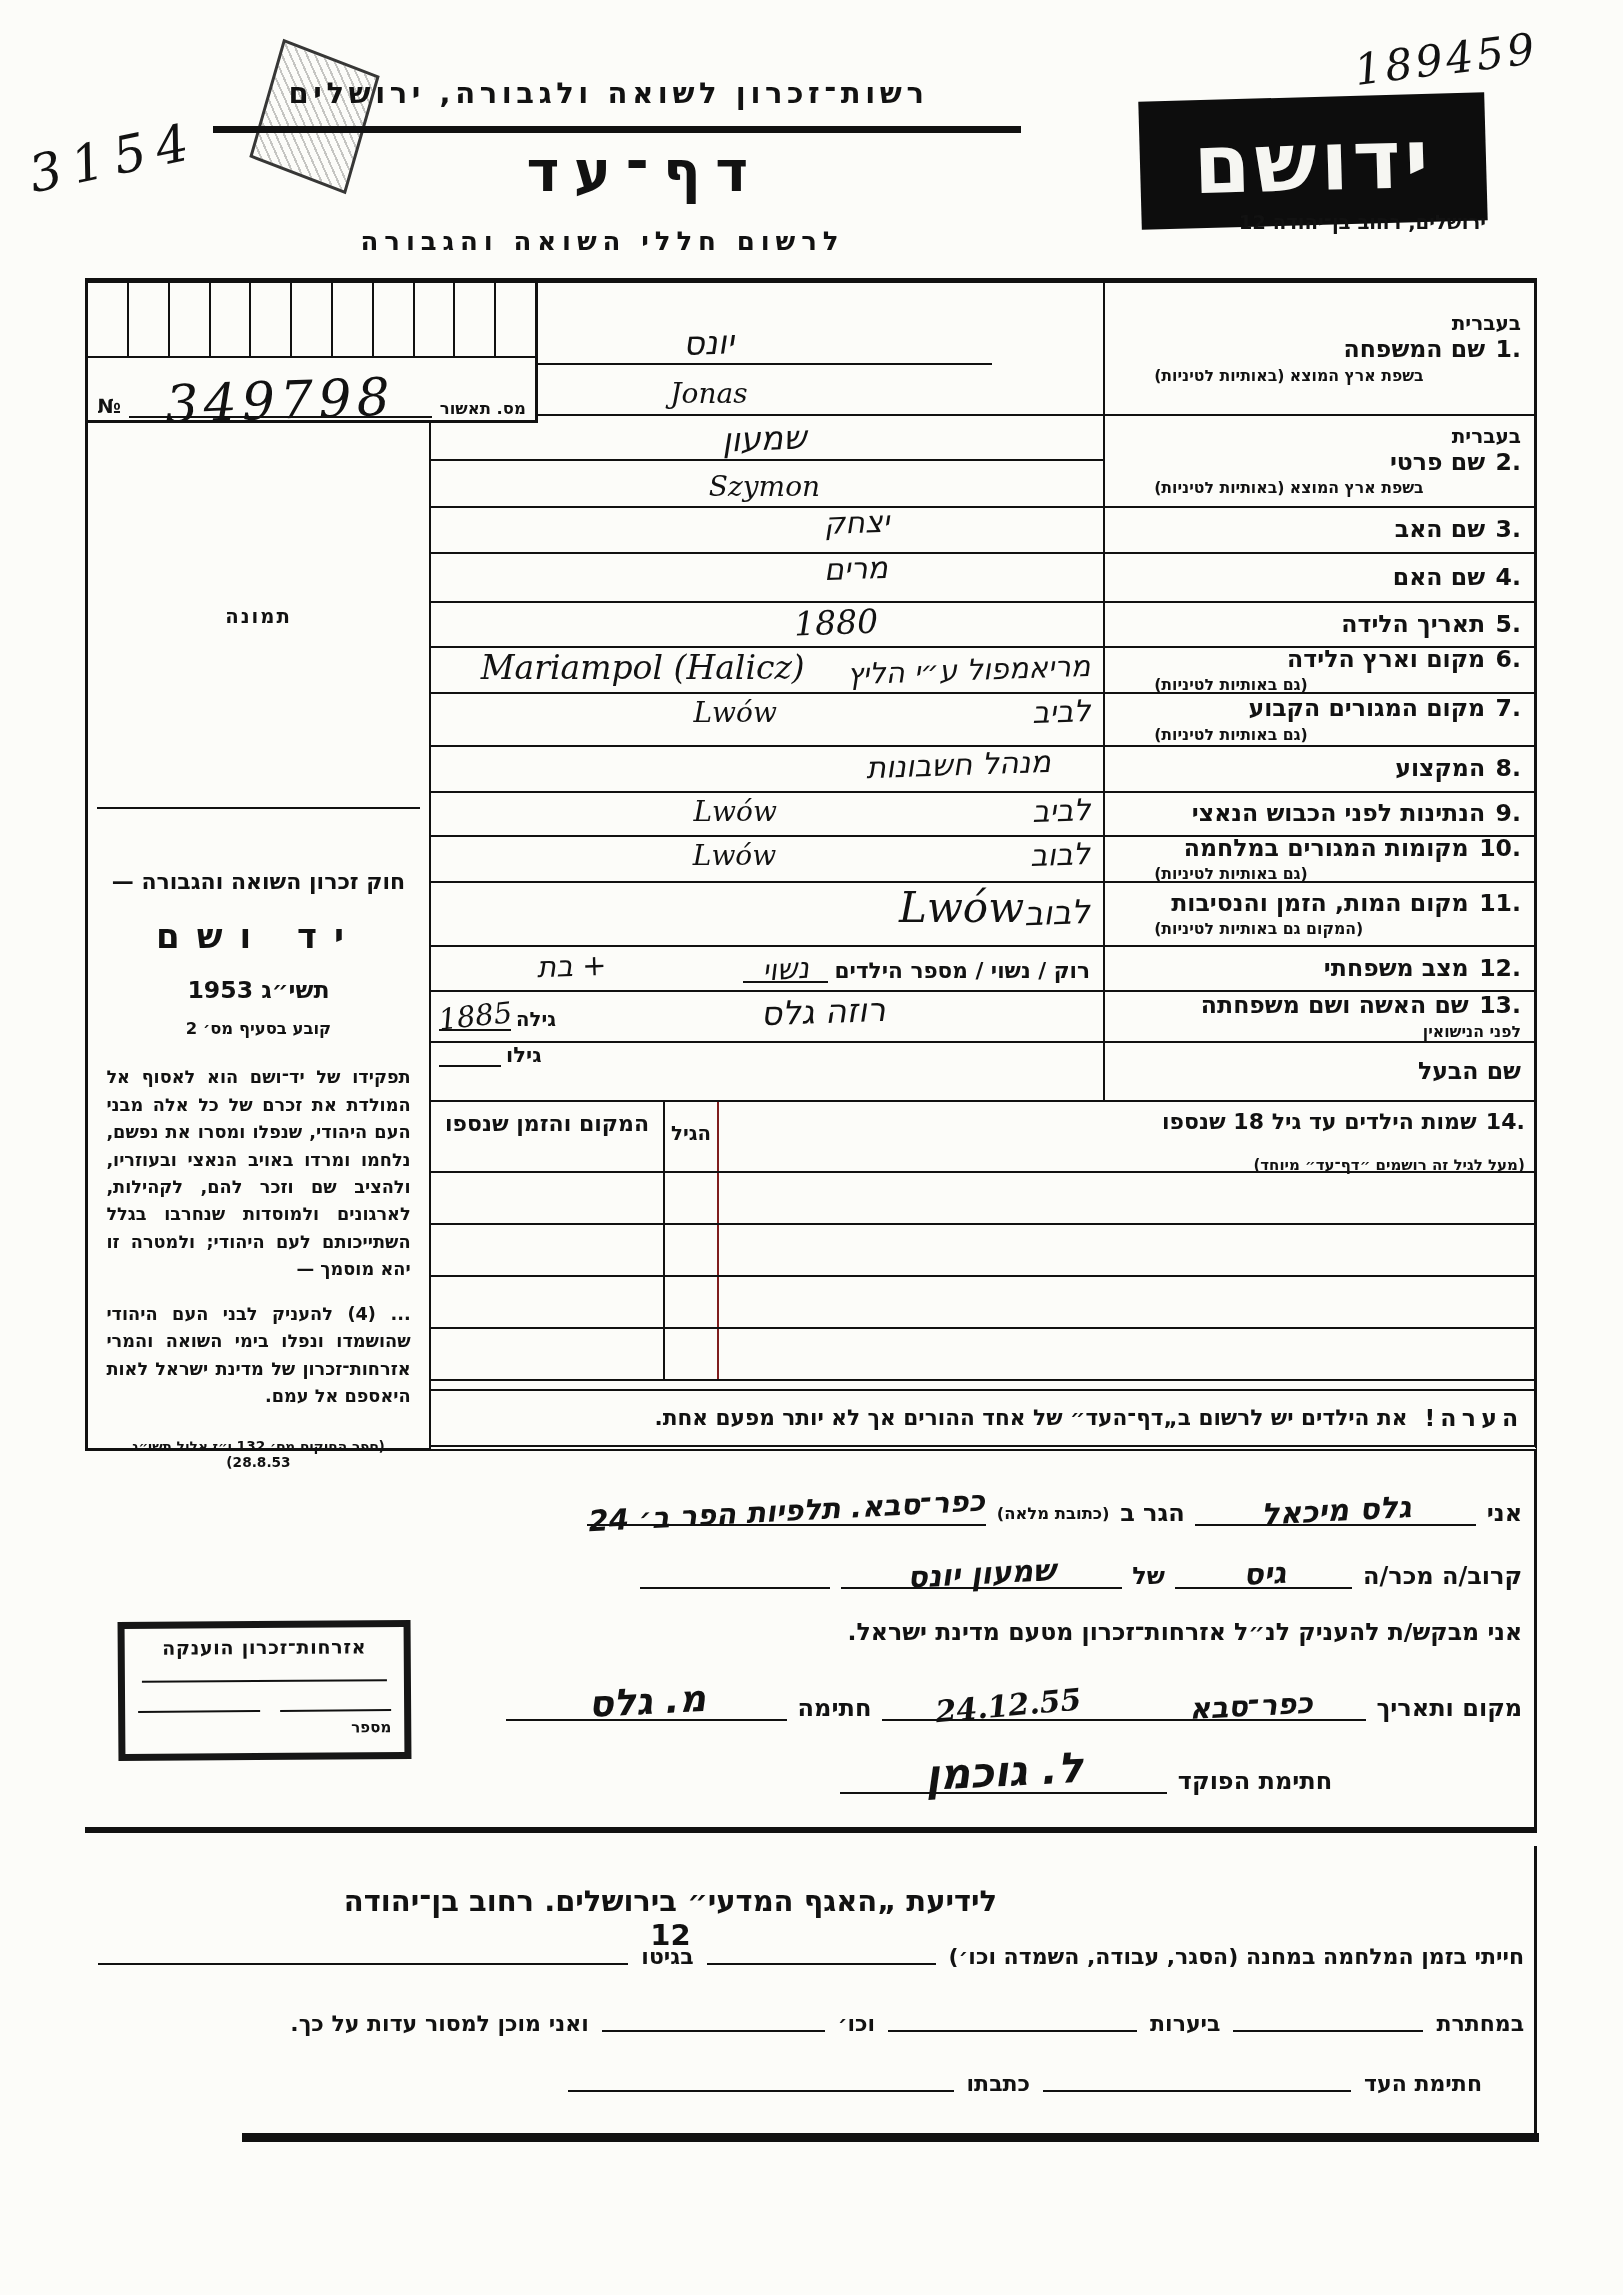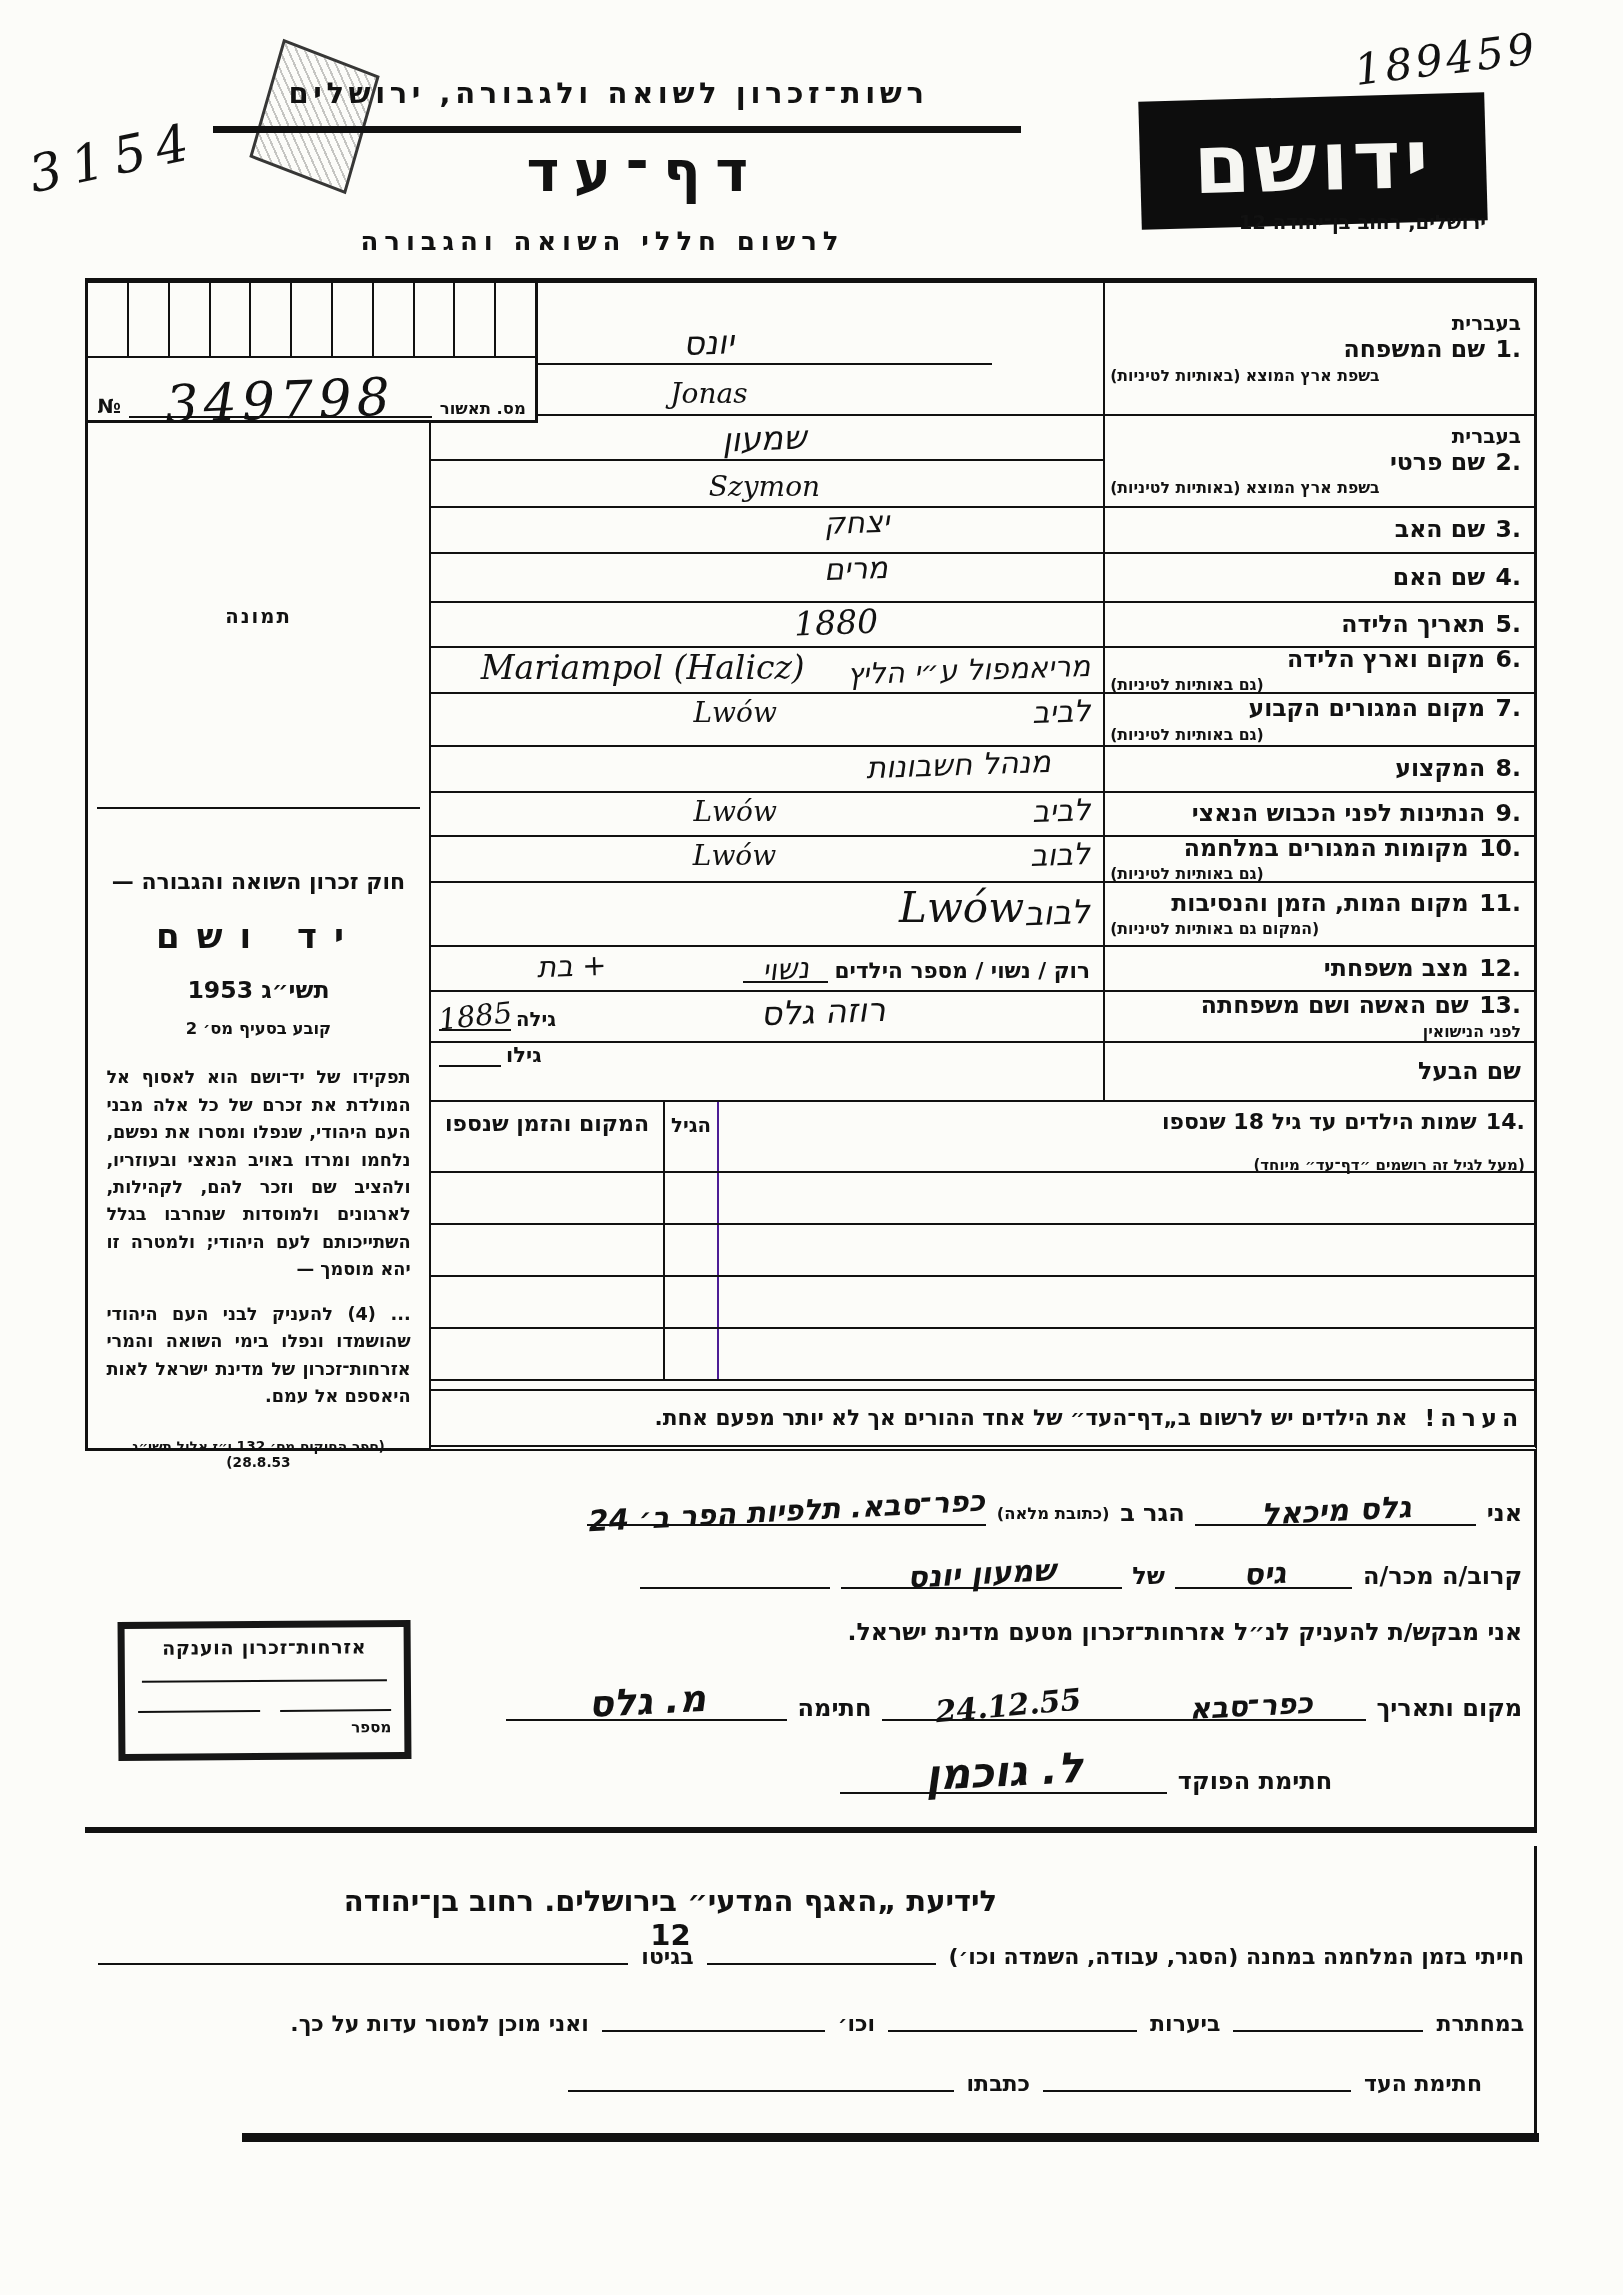--- a/index.html
+++ b/index.html
@@ -58,37 +58,37 @@
   #fields{position:absolute;left:431px;top:278px;width:1106px;height:1173px;box-sizing:border-box;
           border-top:5.2px solid #111;border-right:3.3px solid #111;border-bottom:6.5px double #111;
           direction:rtl;display:flex;flex-direction:column;}
   .grp{display:flex;border-bottom:2px solid #111;}
   .grp:last-of-type{border-bottom:none;}
   .lcell{width:431px;box-sizing:border-box;border-left:2px solid #111;
          display:flex;flex-direction:column;justify-content:center;padding:2.6px 13px 3.9px 5.2px;}
   .lpre{font-size:20px;font-weight:700;text-align:right;}
   .lmain{display:flex;gap:10.5px;font-size:23.6px;font-weight:700;align-items:baseline;}
   .lnum{direction:ltr;}
-  .lsub{font-size:15.7px;font-weight:700;text-align:left;margin-top:2.6px;}
+  .lsub{font-size:15.7px;font-weight:700;text-align:left;margin-top:2.6px;margin-left:44px;}
   .answers{flex:1;display:flex;flex-direction:column;}
   .aline{display:flex;align-items:flex-end;justify-content:center;box-sizing:border-box;
          border-bottom:2px solid #111;padding:0 13px 1.3px 7.9px;}
   .aline.last{border-bottom:none;}
   .aline .flex1{flex:1;text-align:center;}
   .sz50{font-size:33px;} .sz46{font-size:30px;} .sz54{font-size:28px;} .sz44{font-size:29px;}
   .bias{transform:rotate(-2deg) translateX(92px);}
   .m-r170{margin-right:111px;} 
   .inline-lb{font-size:21.6px;font-weight:700;}
   .hwline{display:inline-flex;justify-content:center;align-items:flex-end;border-bottom:2px solid #111;}
   
   #tbl{display:flex;flex-direction:column;border-bottom:2px solid #111;}
   .trow{display:flex;}
   .tc-names{width:815px;box-sizing:border-box;padding:6.5px 9.2px 2.6px 6.5px;}
-  .tc-age{width:56px;box-sizing:border-box;border-left:2px solid #111;border-right:2px solid #4c1d95;
-          display:flex;justify-content:center;padding-top:12px;}
+  .tc-age{width:56px;box-sizing:border-box;border-left:2px solid #111;border-right:2px solid #7f1d1d;
+          display:flex;justify-content:center;padding-top:20px;}
   .tc-place{flex:1;display:flex;justify-content:center;padding-top:9.2px;}
   .th-names-main{display:flex;gap:9.2px;font-size:22px;font-weight:700;justify-content:flex-start;}
   .th-sub{font-size:15px;font-weight:700;margin-top:22px;}
   .th-age{font-size:19.6px;font-weight:700;}
   .th-place{font-size:22px;font-weight:700;}
   .trow.data{border-top:2px solid #111;height:50px;}
   .trow.hdr{height:69px;border-top:none;}
   
   #note-gap{height:7.9px;}
   #note-row{flex:1;border-top:2.6px solid #111;display:flex;align-items:center;gap:17px;padding:0 10.5px;}

